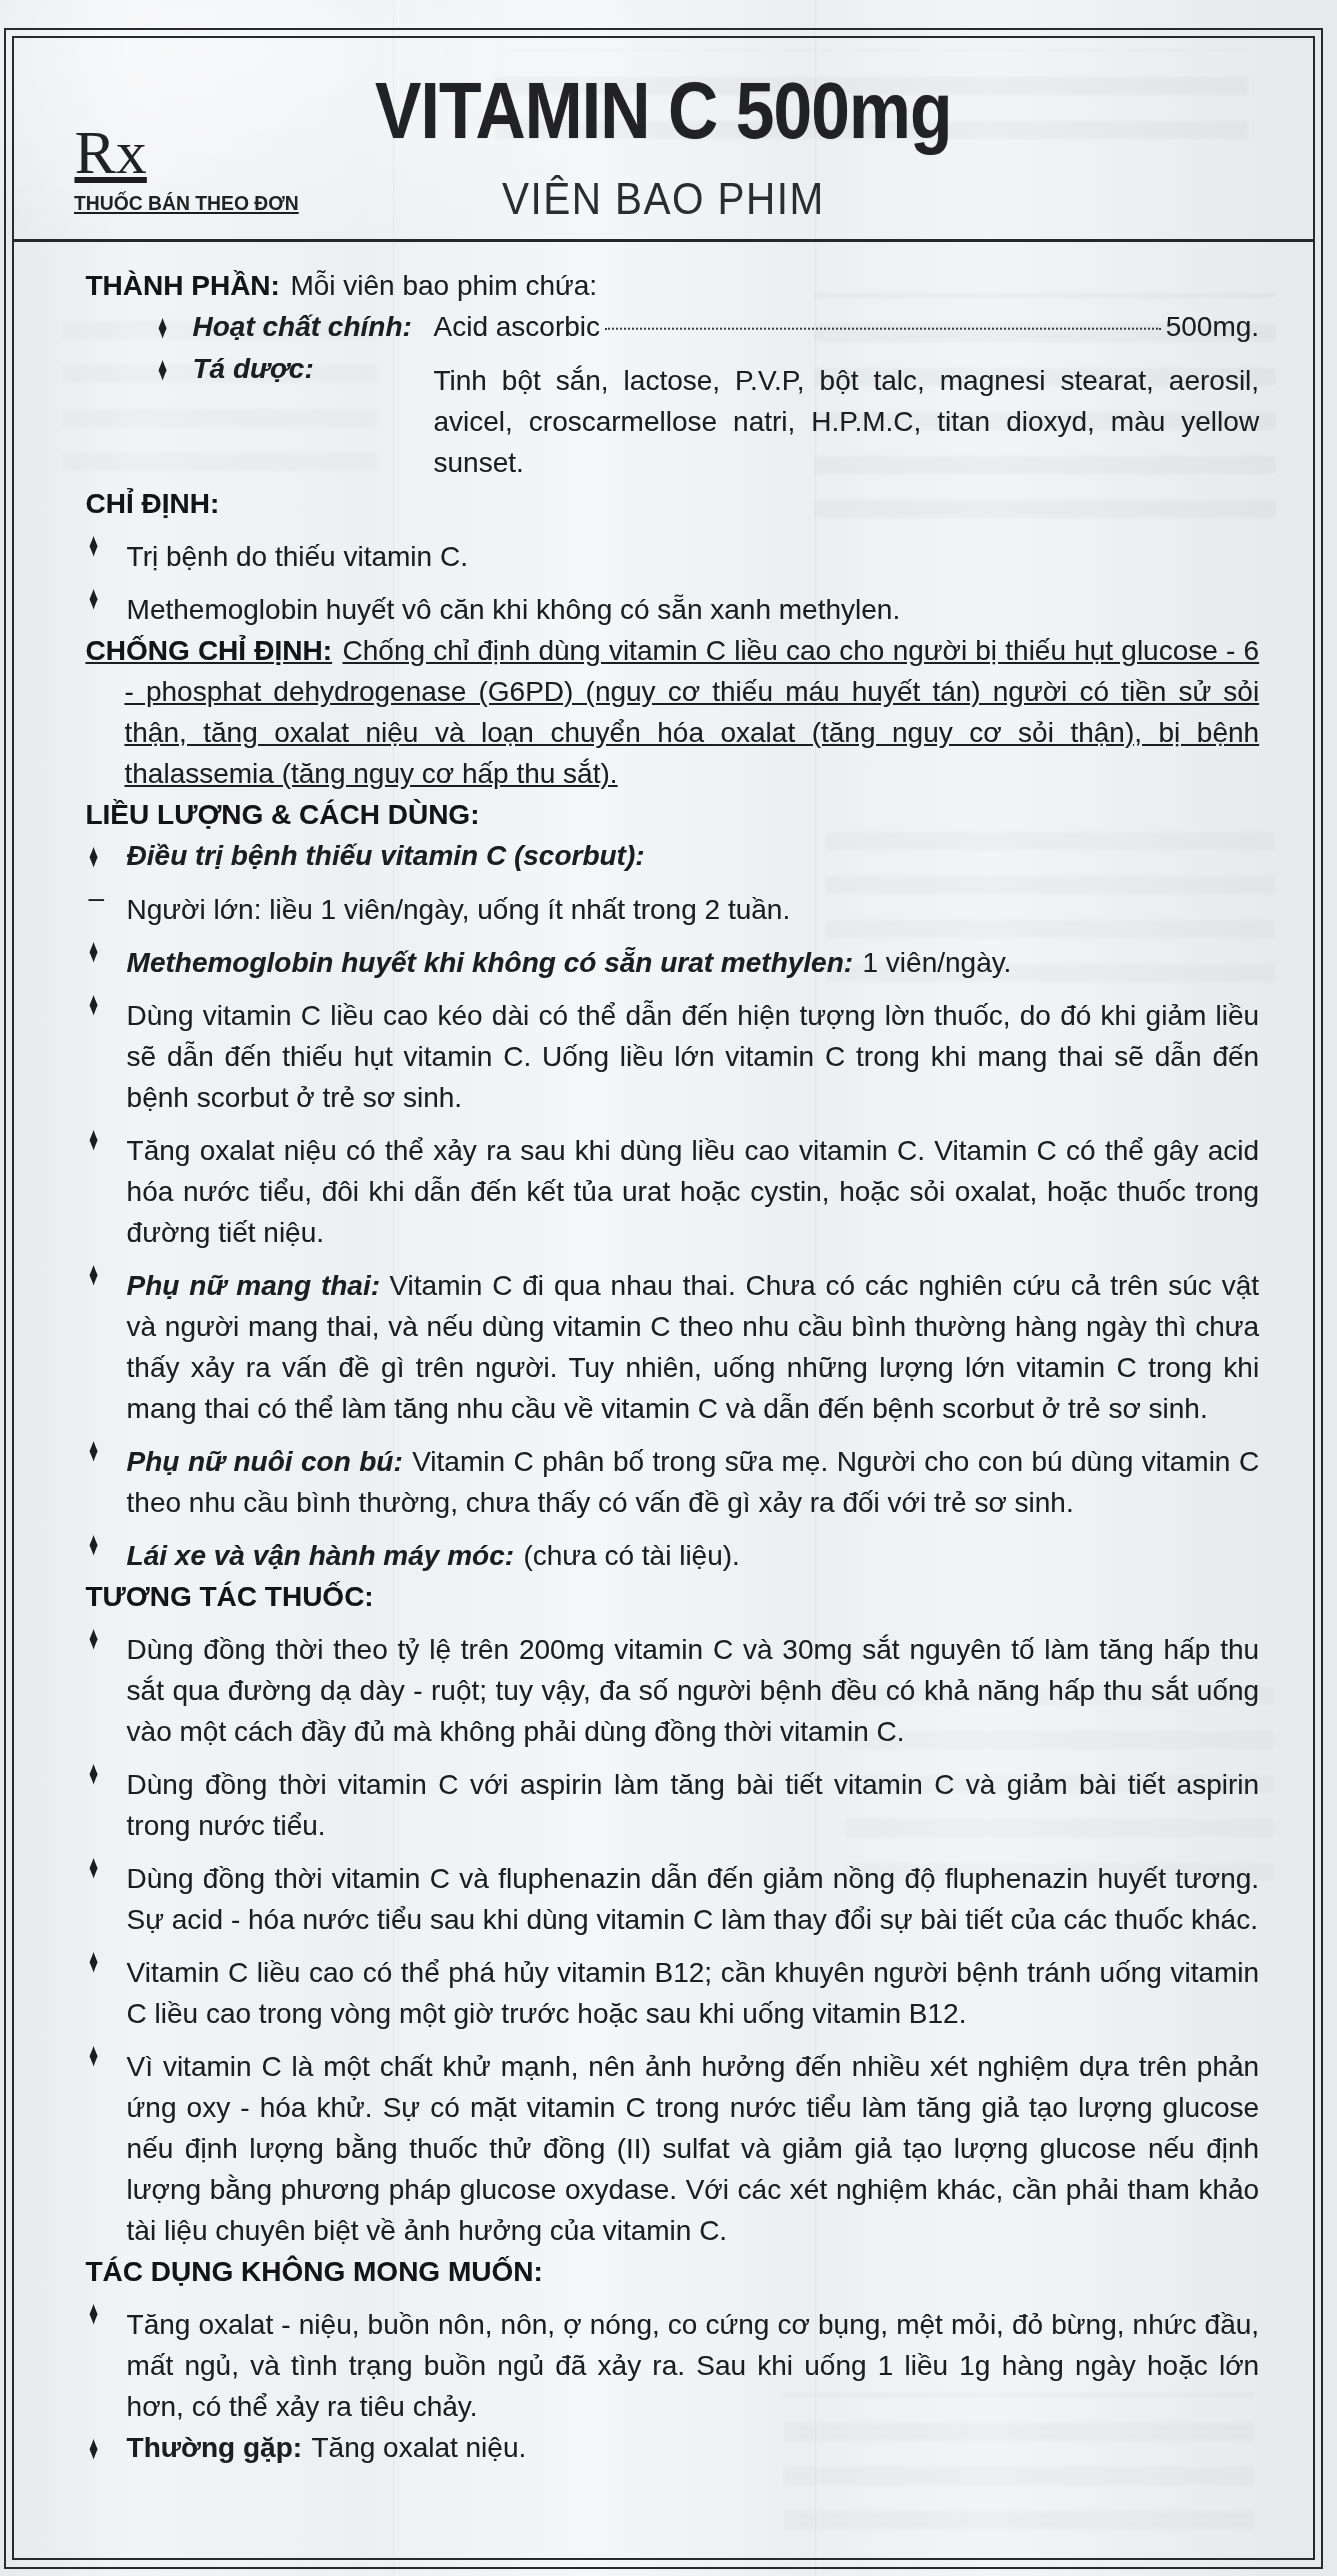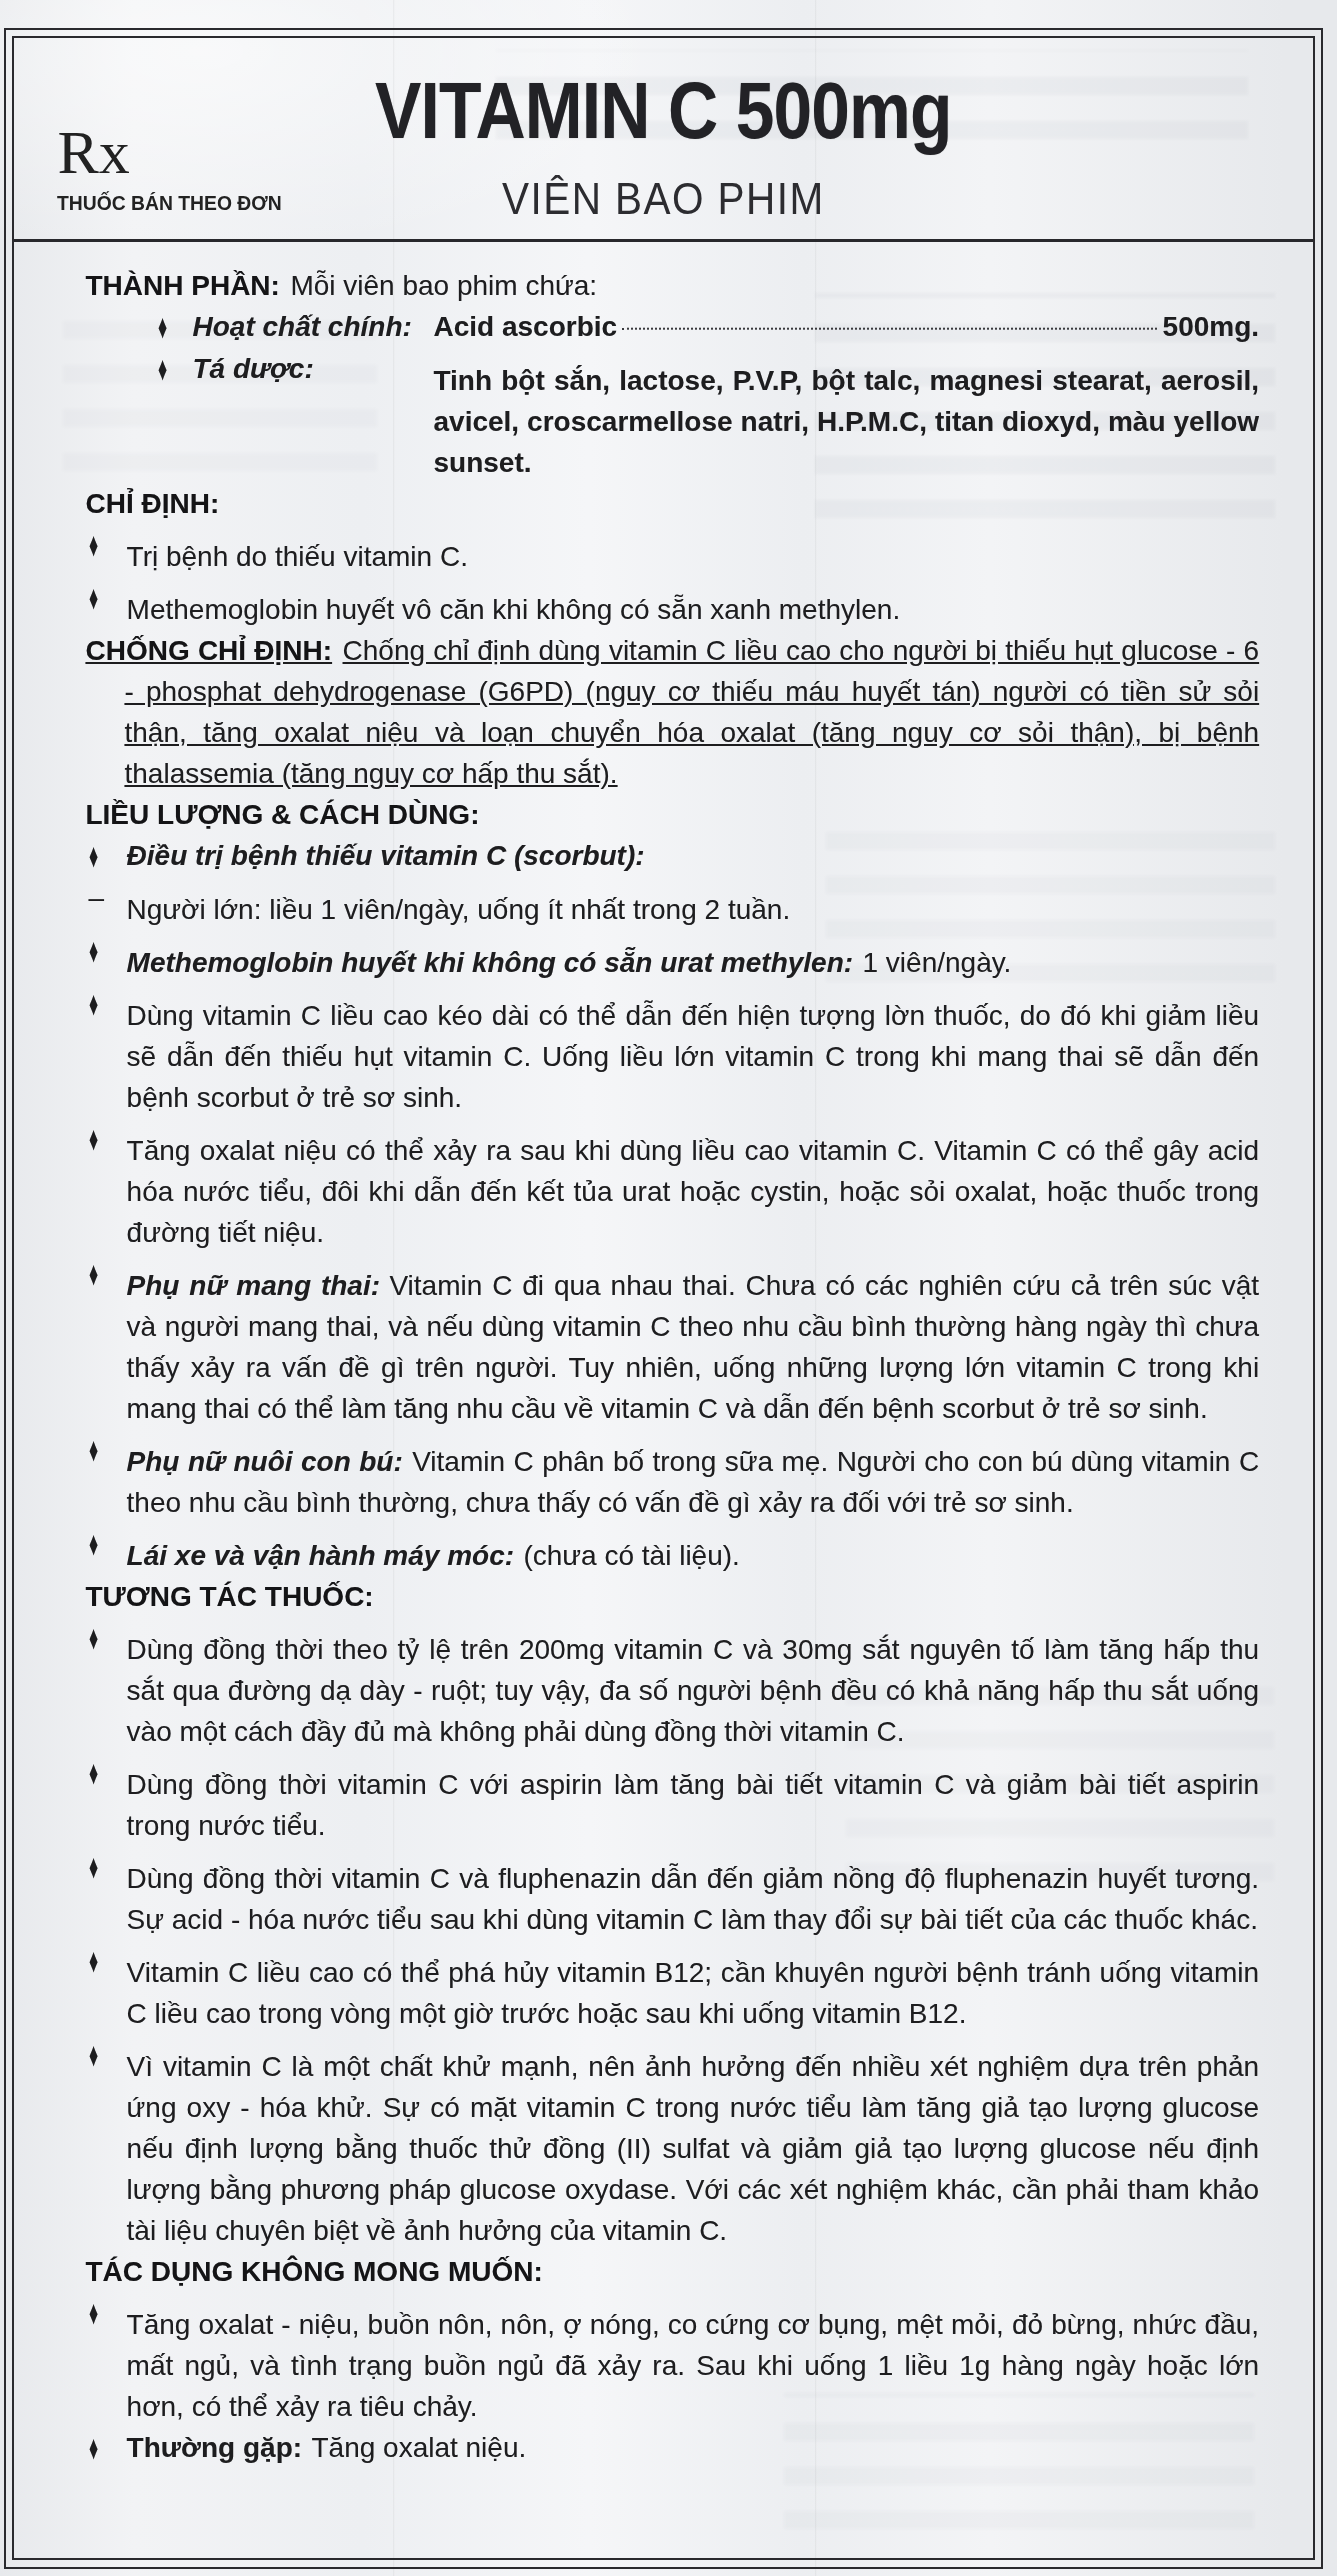--- a/index.html
+++ b/index.html
@@ -41,21 +41,21 @@
     font-size:79px; font-weight:700; letter-spacing:-1px; color:#222226;
     transform:scaleX(0.88); transform-origin:center;
     text-shadow:0 0 1px rgba(0,0,0,0.35);
     white-space:nowrap;
   }
   .dosage-form {
     position:absolute; top:135px; left:0; right:0; text-align:center;
     font-size:45px; font-weight:400; letter-spacing:1.6px; color:#2c2c30;
     transform:scaleX(0.9); transform-origin:center;
   }
-  .rx-block { position:absolute; left:43px; top:83px; }
+  .rx-block { position:absolute; left:60px; top:83px;text-decoration:underline; }
   .rx-symbol { font-family:"Liberation Serif", serif; font-size:62px; line-height:62px; color:#222; }
   .rx-label { margin-top:7.3px; font-size:21px; font-weight:700; letter-spacing:0;
     transform:scaleX(0.92); transform-origin:left; white-space:nowrap; color:#222; }
 
   .header-rule { height:2.6px; background:#28282c; border:0; margin:0; }
 
   
   .content { padding:23px 54px 0 71px; font-size:28px; line-height:41px;
     text-shadow:0 0 0.5px rgba(20,20,25,0.25); }
   .sec-h { font-weight:700; color:#141416; }
@@ -72,21 +72,21 @@
 
   .em { font-weight:700; font-style:italic; margin-right:9.4px; }
   .bb { font-weight:700; margin-right:9.4px; }
 
   
   .ing-row { display:flex; align-items:flex-start; }
   .ing-indent { flex:0 0 73px; }
   .ing-mark { flex:0 0 34px; }
   .ing-mark .dia { display:inline-block; transform:scale(0.60,1.12); transform-origin:left center; font-size:30px; }
   .ing-label { flex:0 0 241px; font-weight:700; font-style:italic; }
-  .ing-content { flex:1 1 auto; min-width:0;font-weight:bold; }
+  .ing-content { flex:1 1 auto; min-width:0; }
   .dotline { display:flex; align-items:baseline; }
   .dotline .leader { flex:1 1 auto; margin:0 5.2px; border-bottom:2.6px dotted #3a3a3e; transform:translateY(-6.3px); }
 </style>
 </head>
 <body>
 
 <div class="page">
   <div class="crease c1"></div>
   <div class="crease c2"></div>
   <div class="ghost g1"></div>

